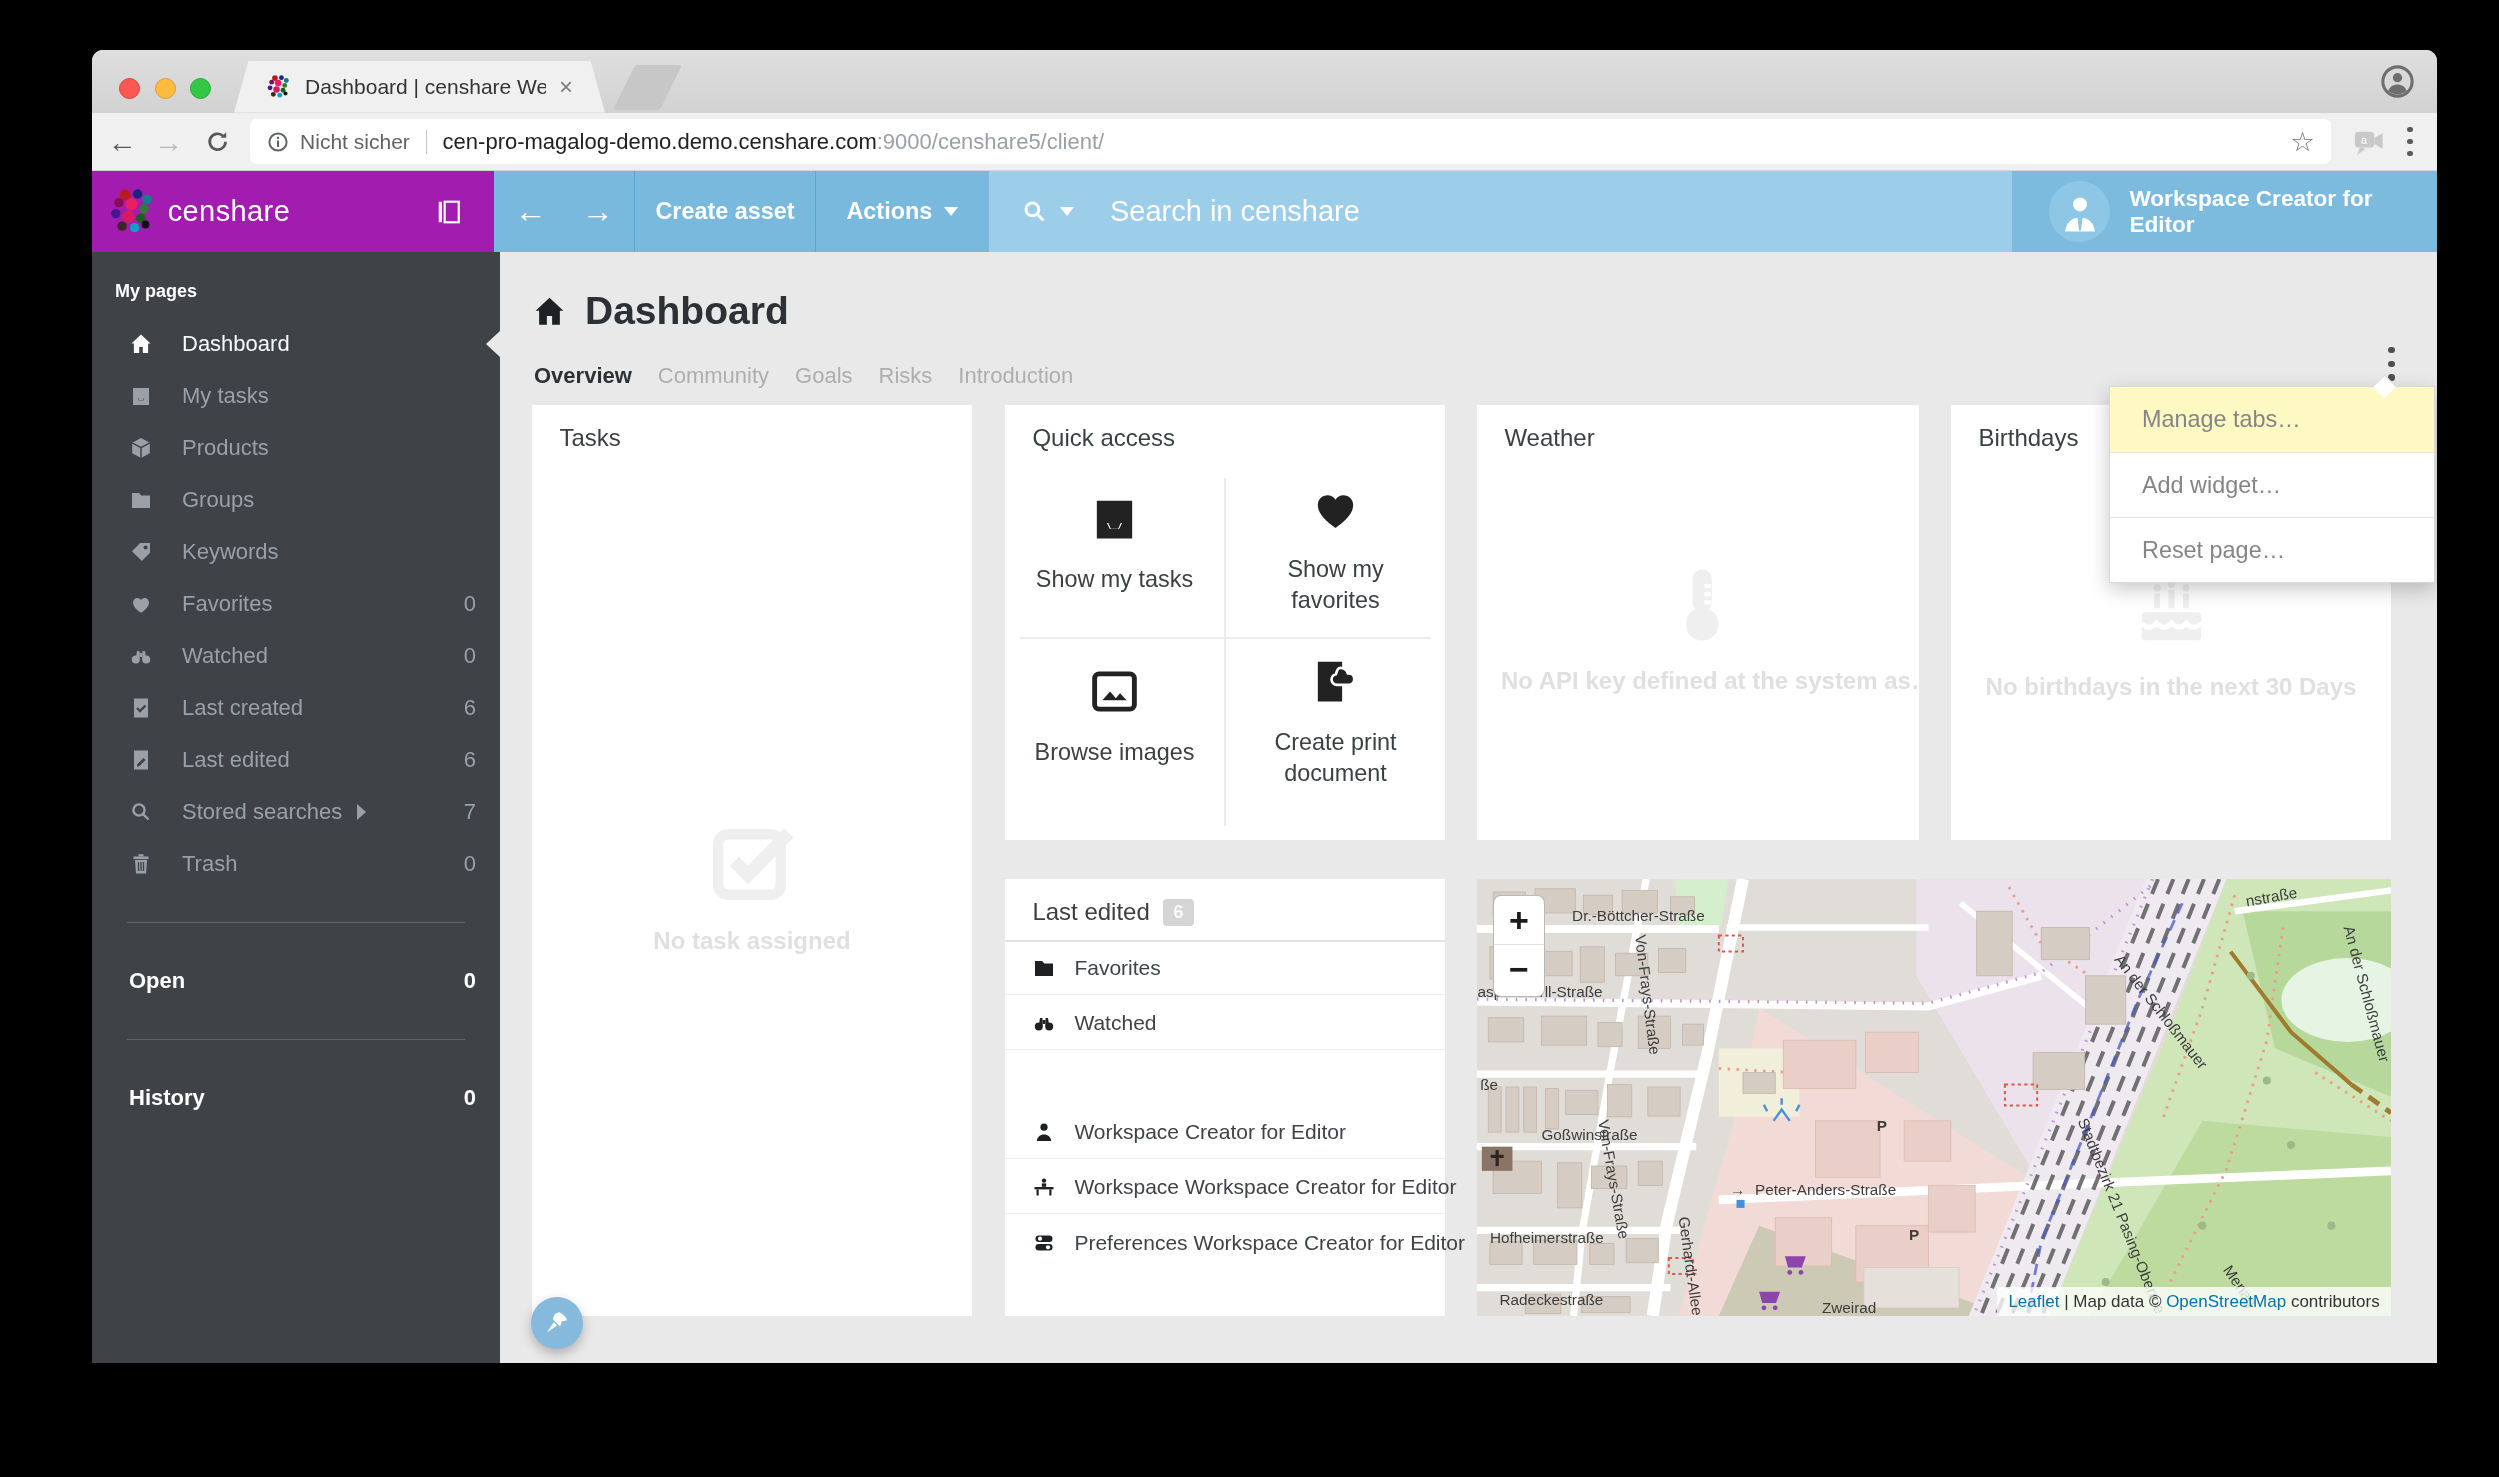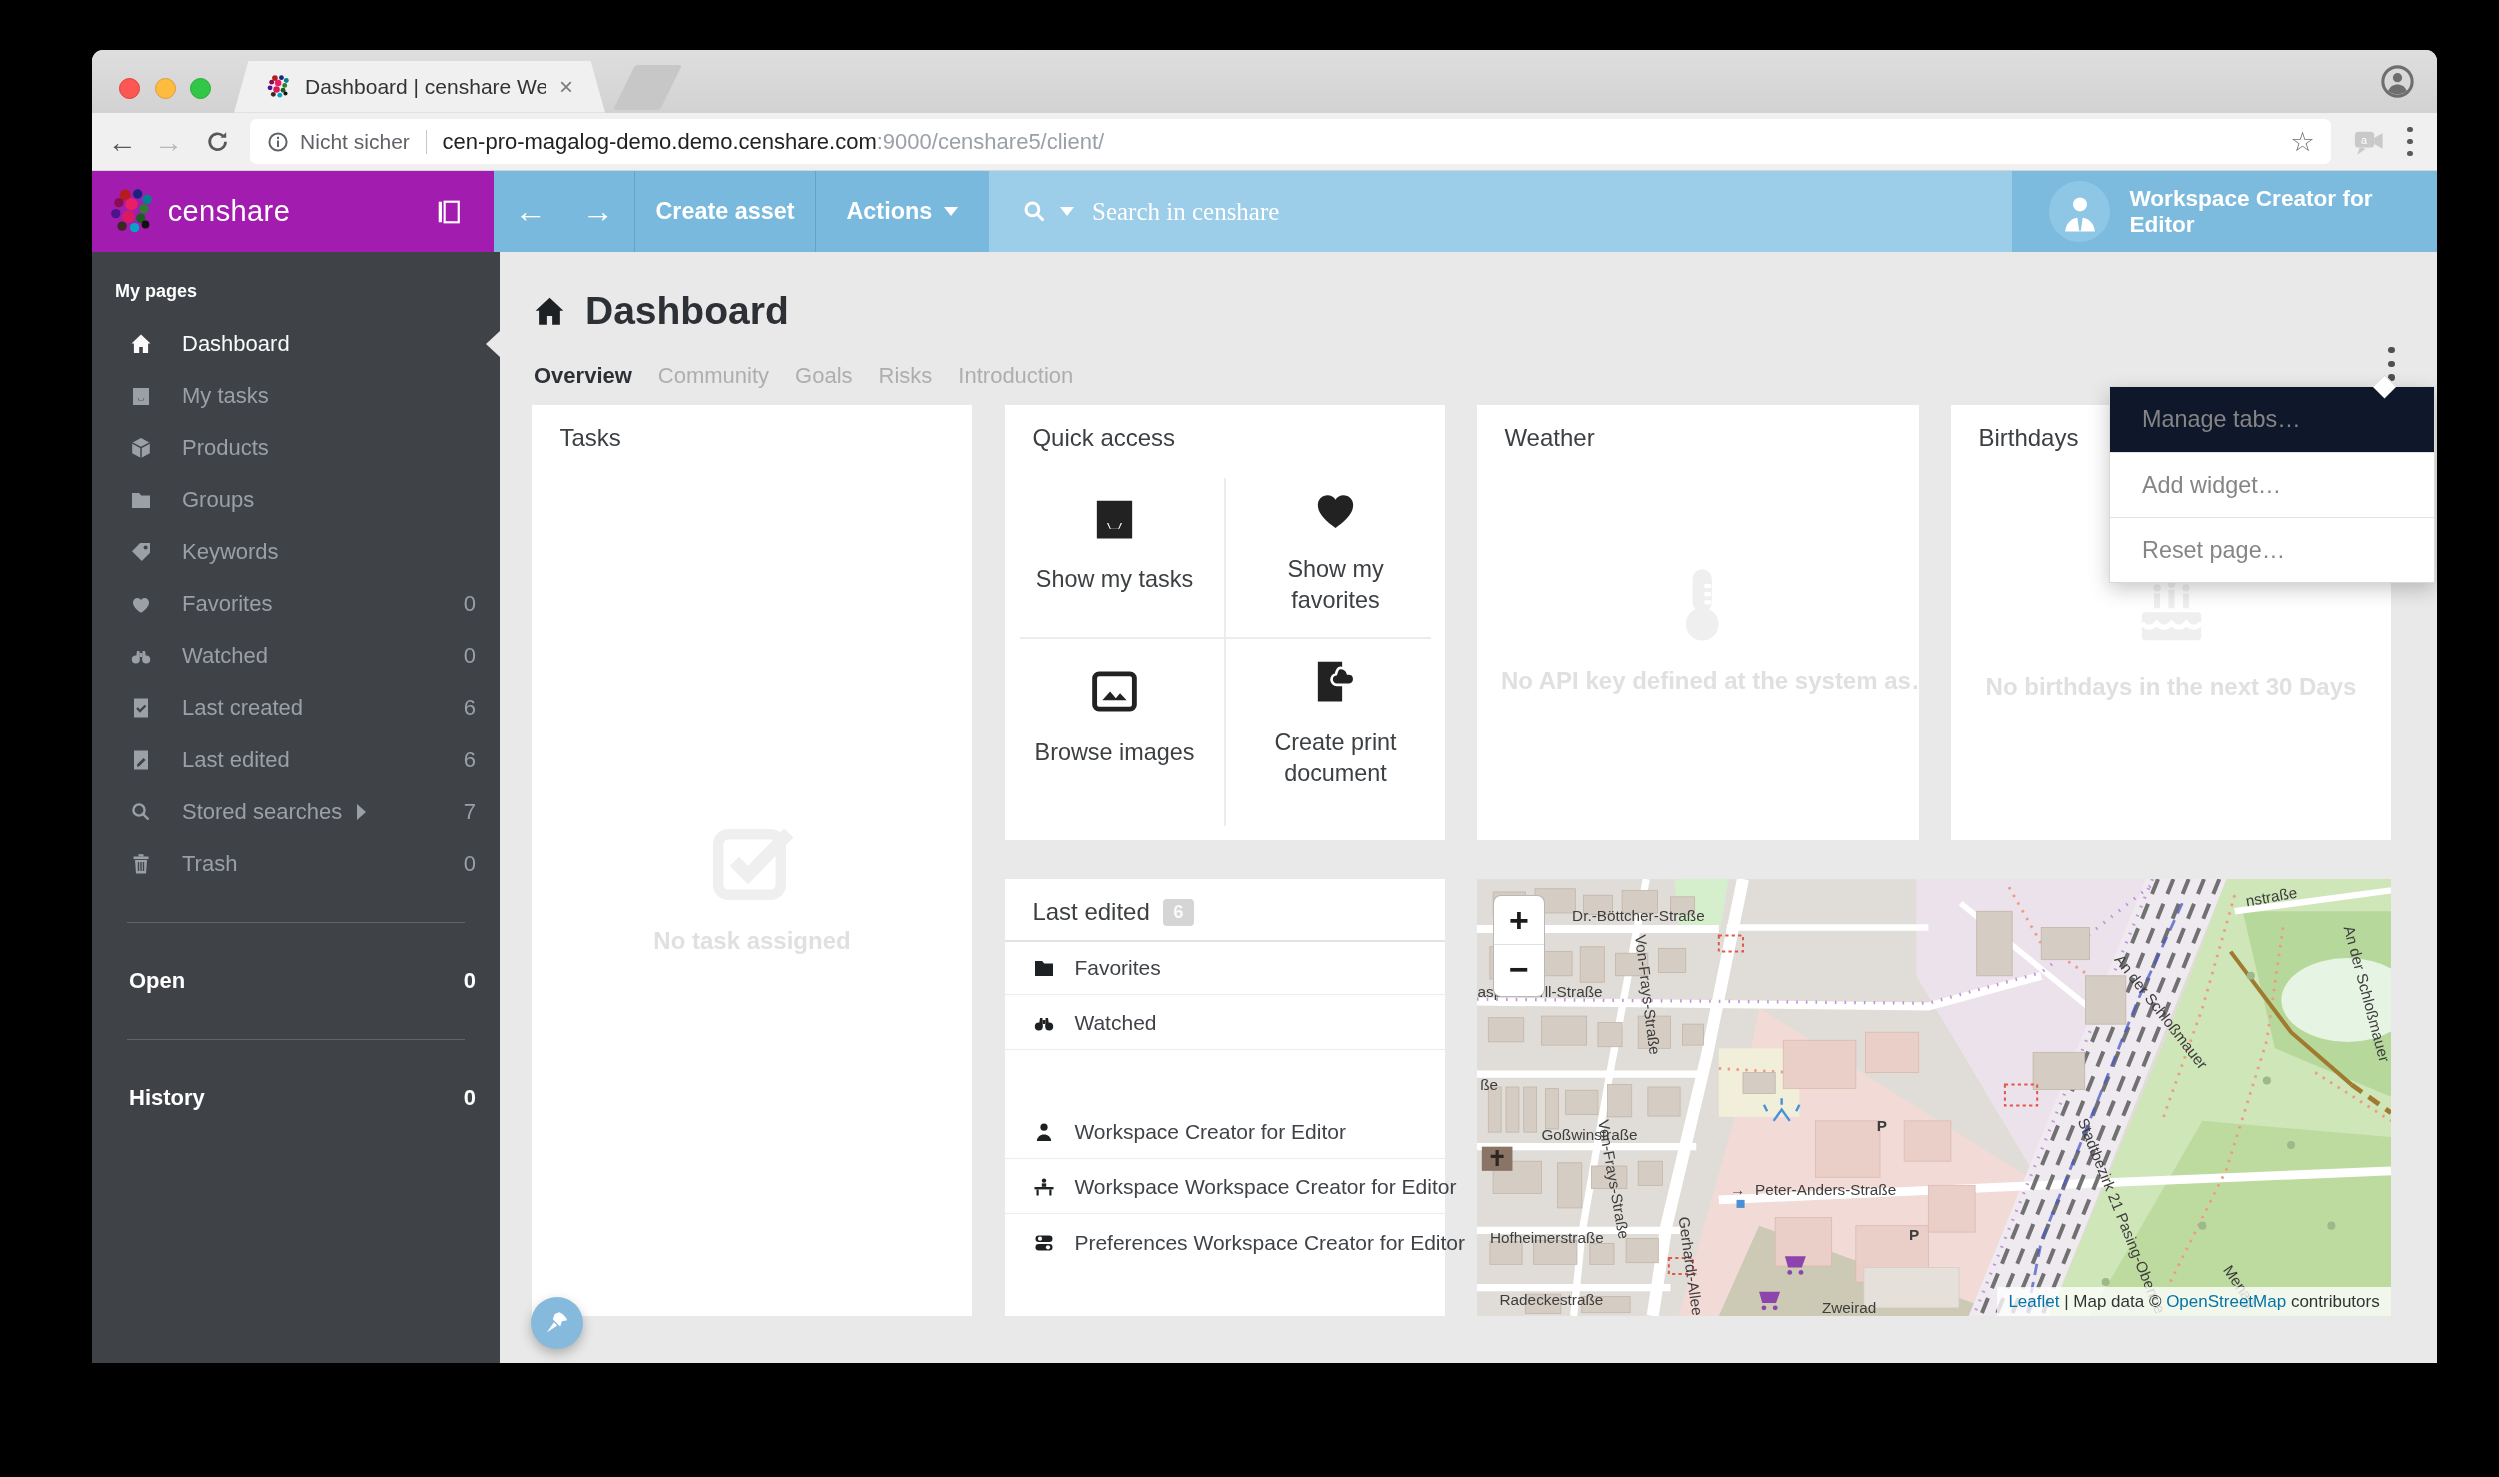--- a/index.html
+++ b/index.html
@@ -39,21 +39,21 @@
   .brand{font-size:29px;color:#fff;font-weight:400;margin-left:9.7px;letter-spacing:0.4px;}
   .collapse-icon{position:absolute;right:32px;width:26px;height:34px;color:#fff;}
   .seg-nav{left:402px;width:495px;background:#79b9de;}
   .navseg{height:81px;display:flex;align-items:center;justify-content:center;color:#fff;}
   .navseg.b{border-right:1.6px solid #5ea6d0;}
   .arrowpair{width:141px;gap:35px;border-right:1.6px solid #5ea6d0;font-size:32px;font-weight:300;}
   .hbtn{font-size:23.4px;font-weight:600;}
   .seg-search{left:897px;width:1023px;background:#9ccde9;padding-left:32px;gap:11.3px;}
   .search-ic{width:27.4px;height:27.4px;color:#fff;}
   .tri-down{width:0;height:0;border-left:7.3px solid transparent;border-right:7.3px solid transparent;border-top:9px solid #fff;}
-  .search-ph{font-size:25px;color:#fff;margin-left:7px;font-family:Liberation Serif, serif;}
+  .search-ph{font-size:29px;color:#fff;margin-left:25px;}
   .seg-user{left:1920px;width:425px;background:#7cbade;padding-left:37px;gap:19.4px;}
   .user-avatar{width:61px;height:61px;border-radius:50%;background:#8ec6e6;position:relative;overflow:hidden;flex:none;}
   .user-avatar svg{position:absolute;left:9.7px;top:8px;width:42px;height:50px;color:#fff;}
   .user-label{font-size:22.6px;color:#fff;font-weight:600;}
 
   
   .sidebar{position:absolute;left:0;top:202px;width:408px;height:1111px;background:#3f4348;--bg:#3f4348;}
   .side-title{padding:29px 0 16px 23px;font-size:18px;font-weight:700;color:#fff;}
   .srow{position:relative;display:flex;align-items:center;height:52px;padding:0 24px 0 37px;color:#9aa0a6;font-size:22px;}
   .srow .ic{width:24px;height:24px;flex:none;margin-right:29px;}
@@ -101,21 +101,21 @@
   .lerow .lic{width:24px;height:24px;color:#1e2124;flex:none;}
   .lerow .llbl{font-size:21px;color:#3f4348;white-space:nowrap;}
 
   .fab{position:absolute;left:31px;top:1045px;width:52px;height:52px;border-radius:50%;background:#85badd;box-shadow:0 4.8px 11.3px rgba(0,0,0,.25);display:flex;align-items:center;justify-content:center;z-index:30;}
   .fab svg{width:27.4px;height:27.4px;color:#fff;}
 
   
   .menu{position:absolute;left:1609px;top:134px;width:326px;background:#fff;border:0.8px solid #d8d8d8;box-shadow:0 6.5px 19.4px rgba(0,0,0,.22);z-index:50;}
   .menu::before{content:"";position:absolute;top:-9px;left:266px;width:16px;height:16px;background:#fff;transform:rotate(45deg);border-left:0.8px solid #d8d8d8;border-top:0.8px solid #d8d8d8;}
   .mitem{height:65px;display:flex;align-items:center;padding-left:32px;font-size:23.4px;color:#858585;}
-  .mitem.hl{background:#0f172a;}
+  .mitem.hl{background:#fef9c3;}
   .mitem + .mitem{border-top:1.6px solid #e3e3e3;}
 
   
   .map-zoom{position:absolute;left:16px;top:16px;width:52px;height:102px;background:#fff;border:1.6px solid rgba(0,0,0,.28);border-radius:8px;z-index:10;overflow:hidden;}
   .mzbtn{height:49px;display:flex;align-items:center;justify-content:center;font-size:34px;font-weight:700;color:#1b1b1b;}
   .mzbtn:first-child{border-bottom:1.6px solid #e0e0e0;}
   .map-attr{position:absolute;right:0;bottom:0;height:29px;background:rgba(255,255,255,.78);display:flex;align-items:center;padding:0 11.3px;font-size:17px;color:#333;z-index:10;white-space:pre;}
   .map-attr .lnk{color:#0673a8;}
   .mapsvg{position:absolute;left:0;top:0;}
   .mapsvg text{font-size:19px;fill:#3d3d3d;}

